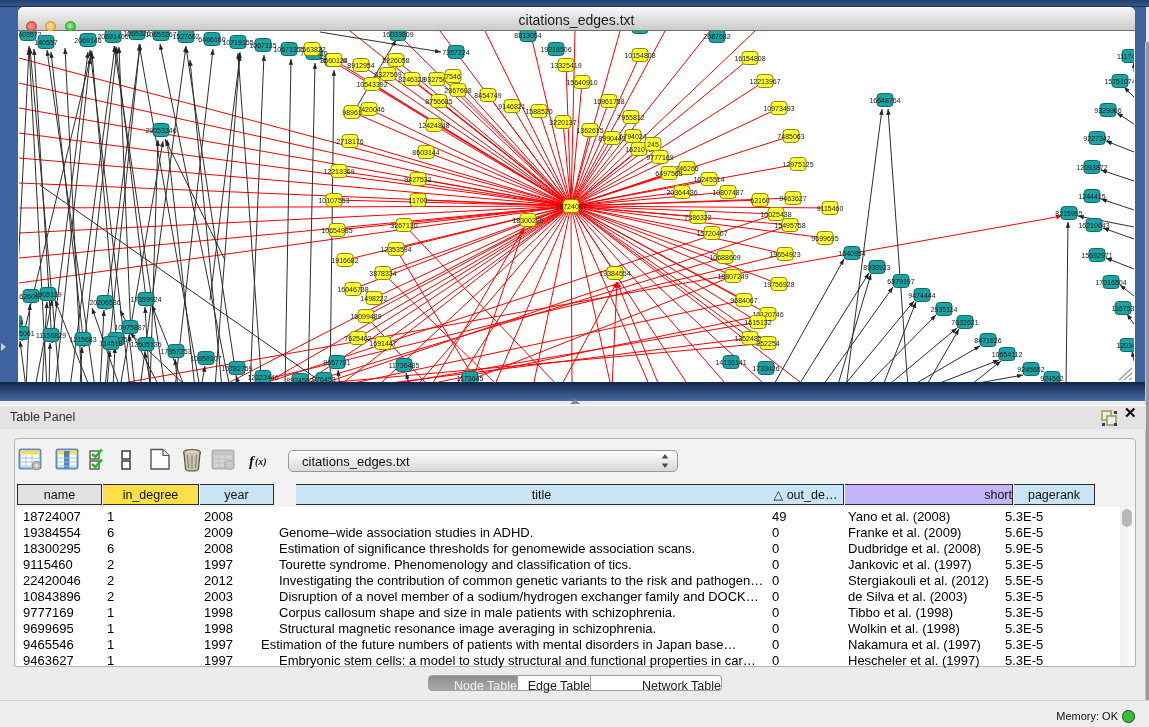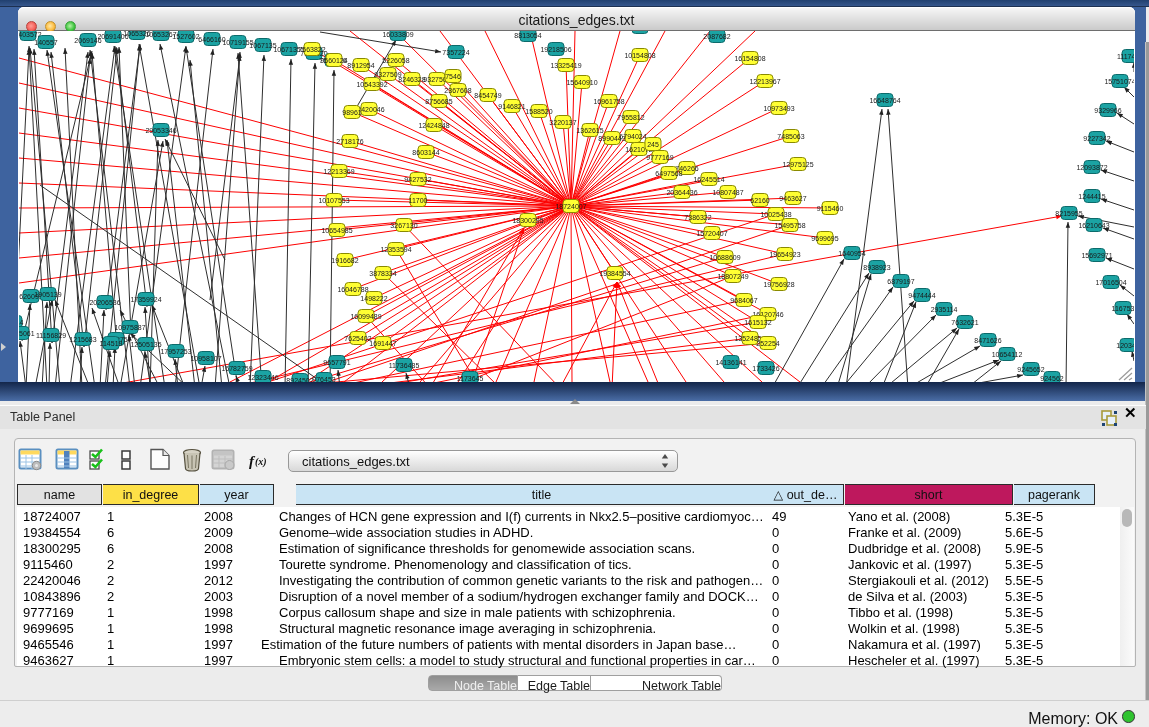--- a/index.html
+++ b/index.html
@@ -20,21 +20,21 @@
 .hcell{position:absolute;top:0;height:21px;border-top:1px solid #2b2b2b;border-bottom:1px solid #2b2b2b;border-right:1px solid #2b2b2b;text-align:center;font-size:12.5px;color:#111;line-height:21px}
 .trow{position:absolute;left:0;width:1149px;height:16px;font-size:13px;color:#000}
 .trow span{position:absolute;top:1.5px;white-space:nowrap}
 #vscroll{position:absolute;left:1120px;top:507px;width:14px;height:159px;background:linear-gradient(90deg,#efefef,#fbfbfb)}
 #vthumb{position:absolute;left:1122px;top:509px;width:10px;height:18px;border-radius:5px;background:#b8b8b8}
 #tabs{position:absolute;left:428px;top:675px;height:21px;display:flex;font-size:12.5px}
 .tab{height:16px;line-height:20px;text-align:right;border:1px solid #9f9f9f;border-left:none;background:#fff;color:#1a1a1a}
 .tab.first{border-left:1px solid #9f9f9f;border-radius:4px 0 0 4px;background:linear-gradient(#8d8d8d,#a9a9a9);color:#efefef}
 .tab.last{border-radius:0 4px 4px 0}
 #statusbar{position:absolute;left:0;top:700px;width:1149px;height:27px;background:#ededed;border-top:1px solid #cfcfcf}
-#mem{position:absolute;right:31px;top:9px;font-size:16px;color:#111}
+#mem{position:absolute;right:31px;top:9px;font-size:11px;color:#111}
 #memdot{position:absolute;left:1122px;top:710px;width:12.5px;height:12.5px;border-radius:50%;background:#2fc32f;border:1.5px solid #383838}
 #closex{position:absolute;left:1124px;top:404px;font-size:15px;font-weight:900;color:#000}
 
 </style></head><body>
 <div id="netbg"></div>
 <div id="botband"></div>
 <div id="macwin">
     <div id="titlebar">
 <span class="tl" style="left:8px;background:radial-gradient(circle at 4px 4px,#ff9b94,#f4615a 60%,#ce3a33);border:1px solid #b5443e"></span>
 <span class="tl" style="left:27px;background:radial-gradient(circle at 4px 4px,#ffe9a8,#fcbb3f 60%,#d6952a);border:1px solid #c0912f"></span>
@@ -842,29 +842,28 @@
 <svg width="10" height="16" viewBox="0 0 10 16" style="position:absolute;left:660px;top:453px">
 <path d="M5 1 L8.2 5.5 H1.8 Z" fill="#4a4a4a"></path>
     <path d="M5 15 L8.2 10.5 H1.8 Z" fill="#4a4a4a"></path>
   </svg>
 <div id="thead">
     <div class="hcell" style="left:17px;width:85px;background:#e2e2e2;border-left:1px solid #2b2b2b;">name</div>
 <div class="hcell" style="left:103px;width:96px;background:#fde047;">in_degree</div>
 <div class="hcell" style="left:200px;width:74px;background:#c9e4f4;">year</div>
 <div class="hcell" style="left:275px;width:492px;background:#c9e4f4;margin-left:21px;">title</div>
 <div class="hcell" style="left:768px;width:76px;background:#c9e4f4;">△ out_de…</div>
-<div class="hcell" style="left:845px;width:168px;background:#be185d;">short</div>
+<div class="hcell" style="left:845px;width:168px;background:#c4b5fd;text-align:right;">short</div>
 <div class="hcell" style="left:1014px;width:81px;background:#c9e4f4;">pagerank</div>
   </div>
 <div style="position:absolute;left:17px;top:507px;width:1103px;height:159px;background:#fff"></div>
 <div class="trow" style="top:507px">
 <span style="left:23px">18724007</span>
 <span style="left:107px">1</span>
 <span style="left:204px">2008</span>
-<span style="left:279px">Changes of HCN gene expression and I(f) currents in Nkx2.5–positive cardiomyoc…</span>
 <span style="left:772px">49</span>
 <span style="left:848px">Yano et al. (2008)</span>
 <span style="left:1005px">5.3E-5</span>
 </div>
 <div class="trow" style="top:523px">
 <span style="left:23px">19384554</span>
 <span style="left:107px">6</span>
 <span style="left:204px">2009</span>
 <span style="left:279px">Genome–wide association studies in ADHD.</span>
 <span style="left:772px">0</span>

